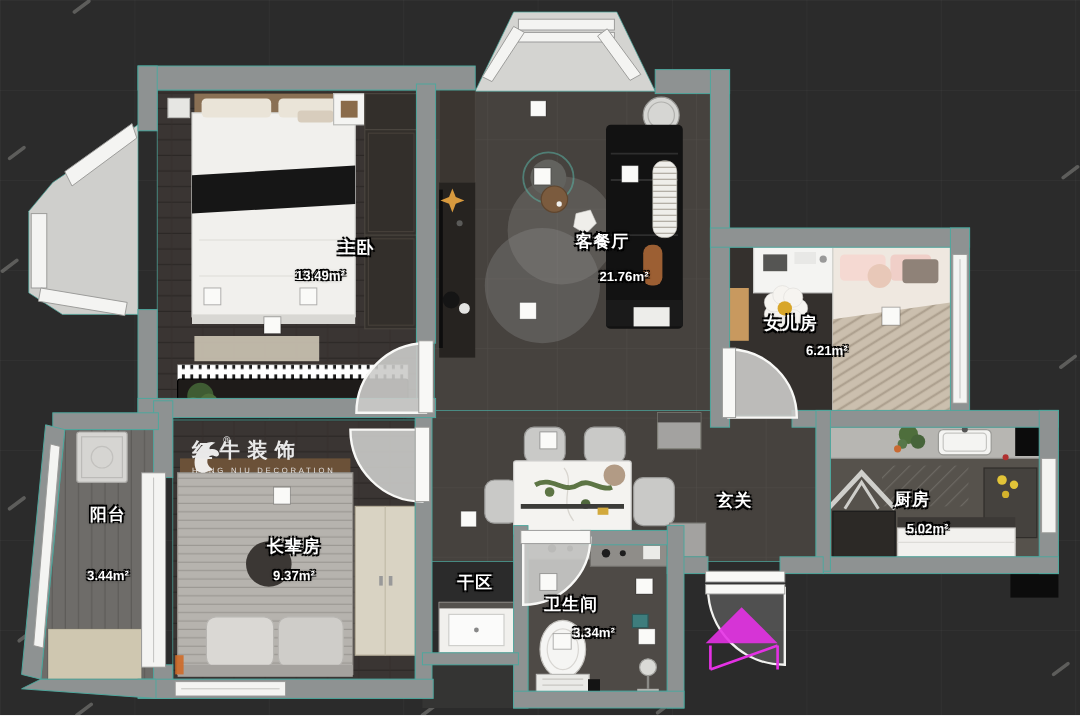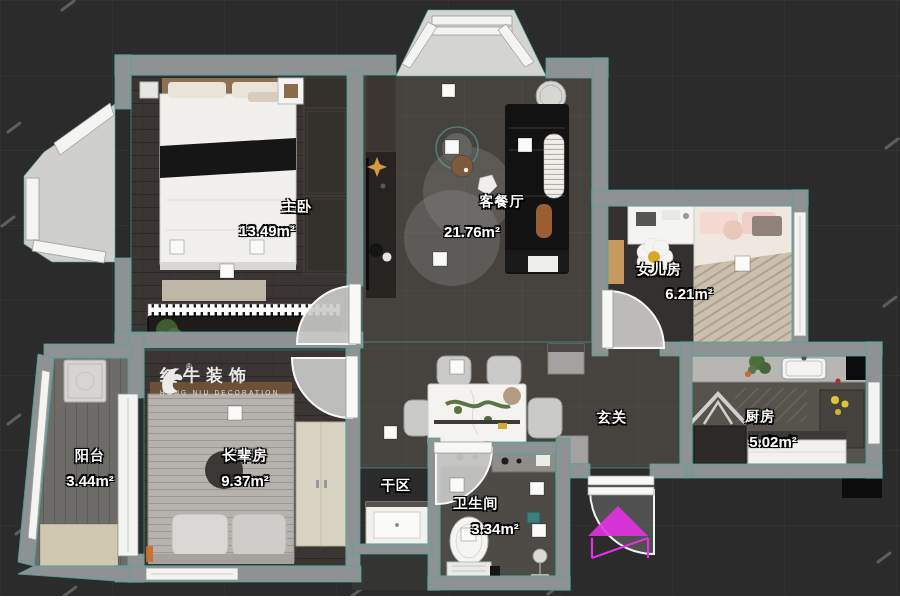--- a/index.html
+++ b/index.html
@@ -13,21 +13,21 @@
     font-family:"Liberation Sans","DejaVu Sans",sans-serif;
     padding-left:28px;
   }
   .stage svg{position:absolute;left:0;top:0;}
   .rlabel{
     position:absolute;transform:translate(-50%,-50%);
     color:#ffffff;font-weight:bold;white-space:nowrap;
     text-shadow:-1.5px -1.5px 0 #000,1.5px -1.5px 0 #000,-1.5px 1.5px 0 #000,1.5px 1.5px 0 #000,0 0 3px #000;
   }
   .rname{font-size:14px;letter-spacing:1px;}
-  .rarea{font-size:15px;}
+  .rarea{font-size:11px;}
   .wm{
     position:absolute;left:160px;top:364px;display:flex;align-items:center;gap:7px;
     opacity:.9;color:#fdfdfd;
   }
   .wm .reg{position:absolute;left:26px;top:-2px;font-size:8px;}
   .wmbrand{font-size:17px;font-weight:bold;letter-spacing:6px;white-space:nowrap;}
   .wmsub{font-size:6.4px;letter-spacing:2.3px;white-space:nowrap;margin-top:2px;color:#efefef;}
 </style>
 </head>
 <body>
@@ -360,39 +360,39 @@
     <polygon points="618,506 588,536 648,536" fill="#e431e4" opacity="0.9"></polygon>
     <path d="M592 538 L592 558 M648 538 L648 558 M592 558 L648 538" stroke="#e431e4" stroke-width="2.2" fill="none"></path>
   </g>
 </svg>
 
 <div>
   <div class="rlabel rname" style="left:297px;top:207px">主卧</div>
   <div class="rlabel rarea" style="left:267px;top:230px">13.49m²</div>
 
   <div class="rlabel rname" style="left:502px;top:202px">客餐厅</div>
-  <div class="rlabel rarea" style="left:472px;top:231px">21.76m²</div>
+  <div class="rlabel rarea" style="left:520px;top:231px">21.76m²</div>
 
   <div class="rlabel rname" style="left:659px;top:270px">女儿房</div>
   <div class="rlabel rarea" style="left:689px;top:293px">6.21m²</div>
 
   <div class="rlabel rname" style="left:760px;top:417px">厨房</div>
   <div class="rlabel rarea" style="left:773px;top:441px">5.02m²</div>
 
   <div class="rlabel rname" style="left:612px;top:418px">玄关</div>
 
   <div class="rlabel rname" style="left:396px;top:486px">干区</div>
 
   <div class="rlabel rname" style="left:476px;top:504px">卫生间</div>
   <div class="rlabel rarea" style="left:495px;top:528px">3.34m²</div>
 
   <div class="rlabel rname" style="left:245px;top:456px">长辈房</div>
   <div class="rlabel rarea" style="left:245px;top:480px">9.37m²</div>
 
-  <div class="rlabel rname" style="left:90px;top:456px">阳台</div>
+  <div class="rlabel rname" style="left:90px;top:429px">阳台</div>
   <div class="rlabel rarea" style="left:90px;top:480px">3.44m²</div>
 </div>
 
 <div class="wm">
   <svg width="26" height="32" viewBox="0 0 28 34">
     <path d="M4 30 C1 24 2 16 7 10 C10 6 16 3 21 5 C17 7 15 9 16 11 C19 10 23 11 24 14 C25 17 22 18 20 17 C17 16 15 17 14 20 C13 24 15 27 19 29 C14 32 8 33 4 30 Z" fill="#fdfdfd"></path>
   </svg>
   <span class="reg">®</span>
   <div class="wmtext">
     <div class="wmbrand">红牛装饰</div>

